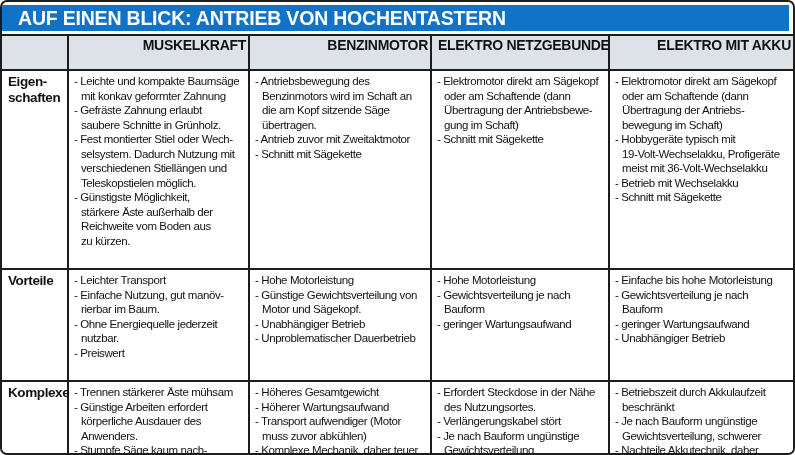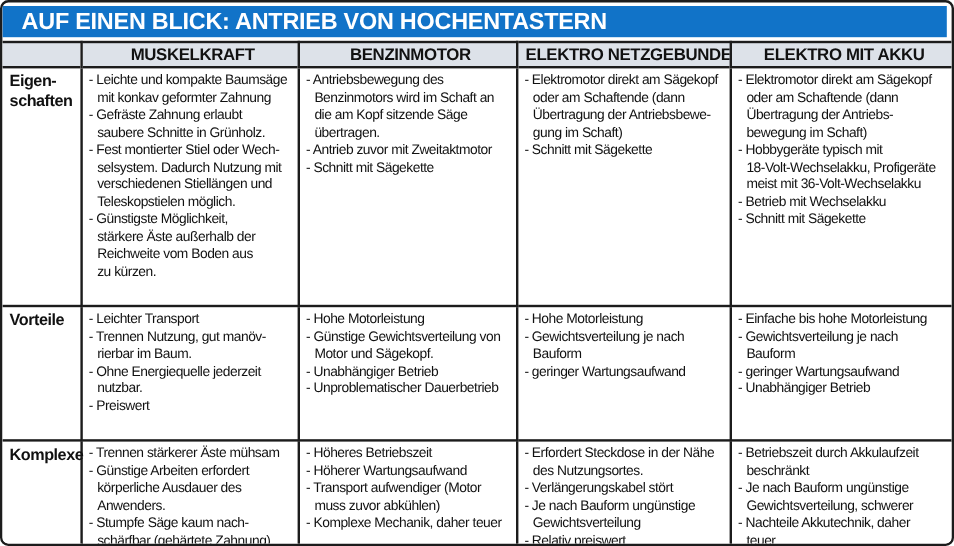--- a/index.html
+++ b/index.html
@@ -63,22 +63,22 @@
     vertical-align: top;
     box-sizing: border-box;
   }
   
   tr > *:first-child { border-left: none; }
   tr > *:last-child  { border-right: none; }
   tr:last-child > *  { border-bottom: none; }
 
   thead th {
     background: #dde2e9;
-    height: 21px;
-    text-align: center;
+    height: 35px;
+    text-align: right;
     font-size: 14px;
     font-weight: bold;
     letter-spacing: -0.3px;
     color: #111;
     padding: 1px 2px 1px 6px;
     white-space: nowrap;
     overflow: hidden;
   }
 
   td.row-label {
@@ -183,34 +183,34 @@
                 <li>- Schnitt mit Sägekette</li>
               </ul>
             </td>
             <td class="content">
               <ul class="cell-list">
                 <li>- Elektromotor direkt am Sägekopf
 oder am Schaftende (dann
 Übertragung der Antriebs-
 bewegung im Schaft)</li>
                 <li>- Hobbygeräte typisch mit
-18-Volt-Wechselakku, Profigeräte
+19-Volt-Wechselakku, Profigeräte
 meist mit 36-Volt-Wechselakku</li>
                 <li>- Betrieb mit Wechselakku</li>
                 <li>- Schnitt mit Sägekette</li>
               </ul>
             </td>
           </tr>
 
           <tr class="row-vorteile">
             <td class="row-label">Vorteile</td>
             <td class="content">
               <ul class="cell-list">
                 <li>- Leichter Transport</li>
-                <li>- Trennen Nutzung, gut manöv-
+                <li>- Einfache Nutzung, gut manöv-
 rierbar im Baum.</li>
                 <li>- Ohne Energiequelle jederzeit
 nutzbar.</li>
                 <li>- Preiswert</li>
               </ul>
             </td>
             <td class="content">
               <ul class="cell-list">
                 <li>- Hohe Motorleistung</li>
                 <li>- Günstige Gewichtsverteilung von
@@ -245,21 +245,21 @@
                 <li>- Trennen stärkerer Äste mühsam</li>
                 <li>- Günstige Arbeiten erfordert
 körperliche Ausdauer des
 Anwenders.</li>
                 <li>- Stumpfe Säge kaum nach-
 schärfbar (gehärtete Zahnung)</li>
               </ul>
             </td>
             <td class="content">
               <ul class="cell-list">
-                <li>- Höheres Betriebszeit</li>
+                <li>- Höheres Gesamtgewicht</li>
                 <li>- Höherer Wartungsaufwand</li>
                 <li>- Transport aufwendiger (Motor
 muss zuvor abkühlen)</li>
                 <li>- Komplexe Mechanik, daher teuer</li>
               </ul>
             </td>
             <td class="content">
               <ul class="cell-list">
                 <li>- Erfordert Steckdose in der Nähe
 des Nutzungsortes.</li>

